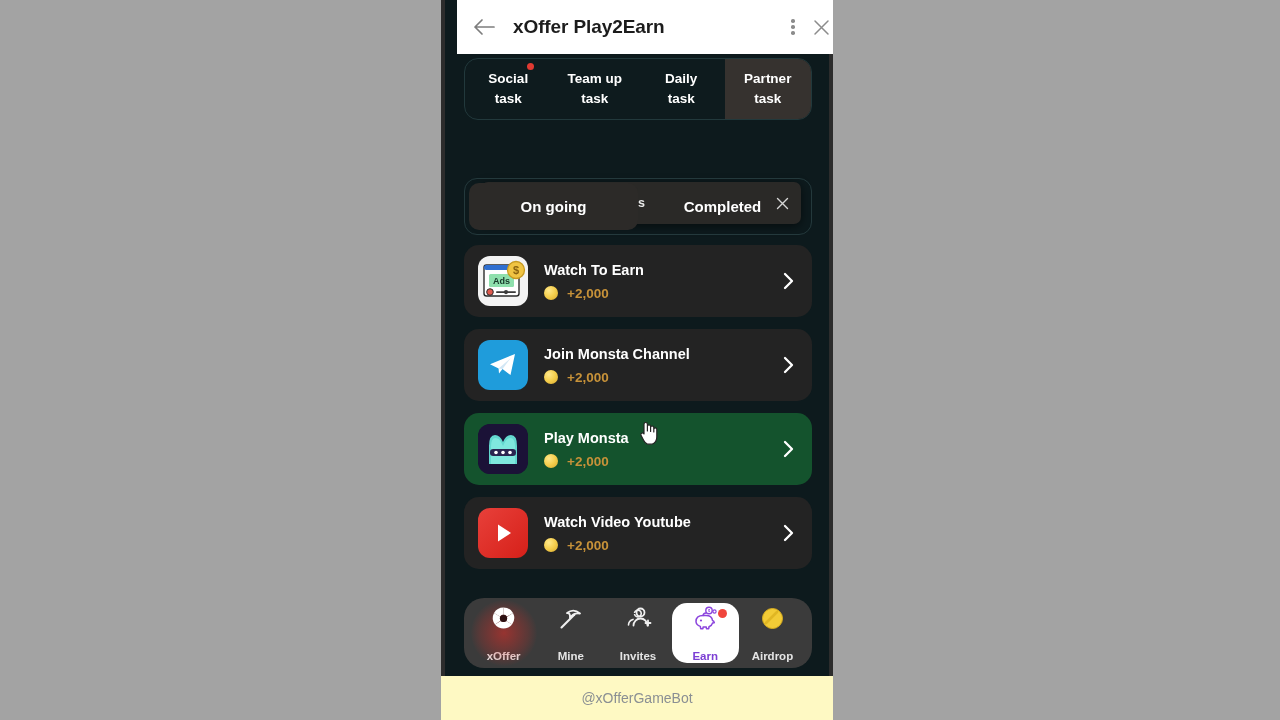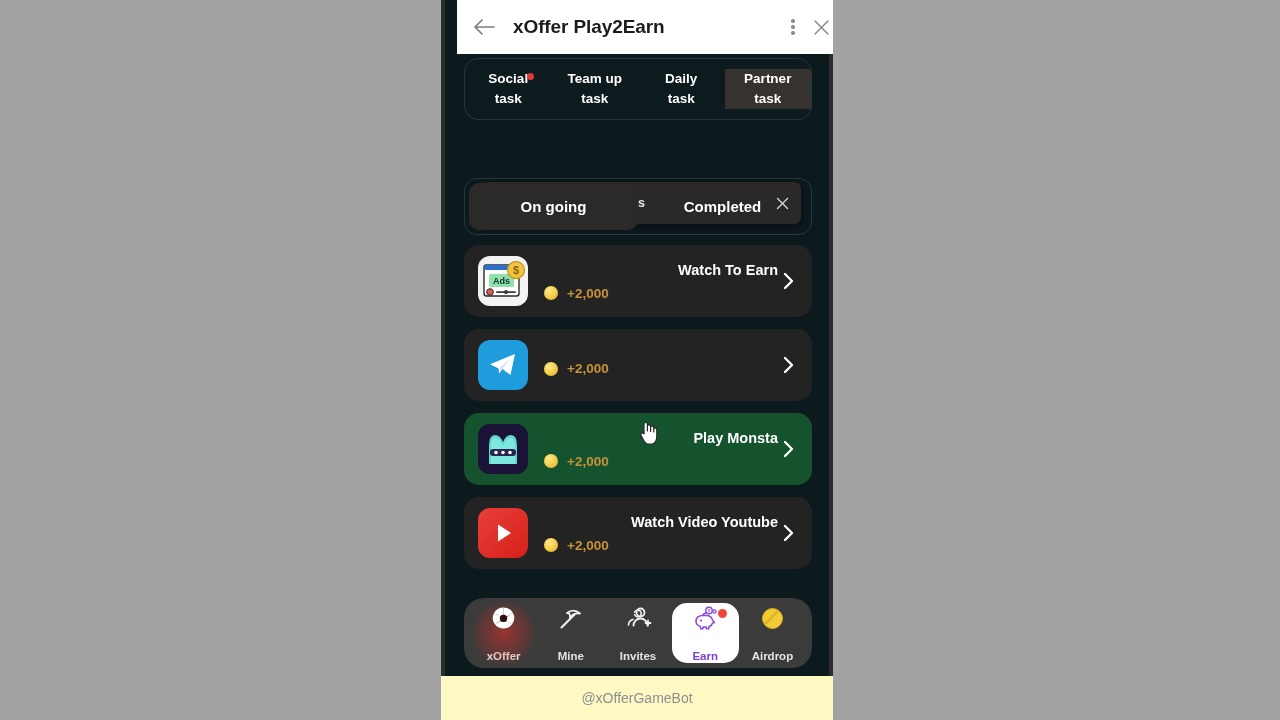--- a/index.html
+++ b/index.html
@@ -75,21 +75,21 @@
   
   .tabs-wrap {
     position: absolute; left: 19px; top: 4px;
     width: 348px; height: 62px;
     border: 1px solid #22393c;
     border-radius: 14px;
     background: #0e1b1e;
     overflow: hidden;
     box-sizing: border-box;
   }
-  .tabs { display: flex; height: 100%; align-items: center; }
+  .tabs { display: flex; height: 100%; }
   .tab {
     flex: 1 1 0;
     display: flex; flex-direction: column;
     align-items: center; justify-content: center;
     color: #ffffff;
     font-size: 13.5px;
     font-weight: bold;
     line-height: 20px;
     position: relative;
     cursor: pointer;
@@ -189,21 +189,21 @@
     cursor: pointer;
   }
   .task.hover { background: #14532d; }
   .task-icon {
     width: 50px; height: 50px; flex: 0 0 auto;
     border-radius: 12px;
     display: flex; align-items: center; justify-content: center;
     overflow: hidden;
     position: relative;
   }
-  .task-body { flex: 1 1 auto; margin-left: 16px; text-align: right; }
+  .task-body { flex: 1 1 auto; margin-left: 16px; }
   .task-name {
     color: #ffffff; font-size: 14.5px; font-weight: bold;
     line-height: 17px; white-space: nowrap;
   }
   .task-reward {
     display: flex; align-items: center; margin-top: 7px;
   }
   .coin {
     width: 14px; height: 14px; border-radius: 50%;
     background: radial-gradient(circle at 35% 32%, #ffe88a 0%, #f5cf4e 48%, #d8a92c 100%);
@@ -393,20 +393,21 @@
         </div>
 
         <div class="task">
           <div class="task-icon ic-tg">
             <svg width="32" height="32" viewBox="0 0 32 32">
               <path d="M3 15.2 L28 5 L23.5 26 L15.5 20 L12 24.5 L11.6 19.4 Z" fill="#ffffff"></path>
               <path d="M11.6 19.4 L23.6 9.2 L15.5 20 Z" fill="#d2e7f5"></path>
             </svg>
           </div>
           <div class="task-body">
+            <div class="task-name">Join Monsta Channel</div>
             <div class="task-reward">
               <span class="coin"></span>
               <span class="task-amount">+2,000</span>
             </div>
           </div>
           <div class="task-chevron">
             <svg width="11" height="18" viewBox="0 0 11 18">
               <path d="M2 2 L9 9 L2 16" stroke="#ffffff" stroke-width="2.3" fill="none" stroke-linecap="round" stroke-linejoin="round"></path>
             </svg>
           </div>

